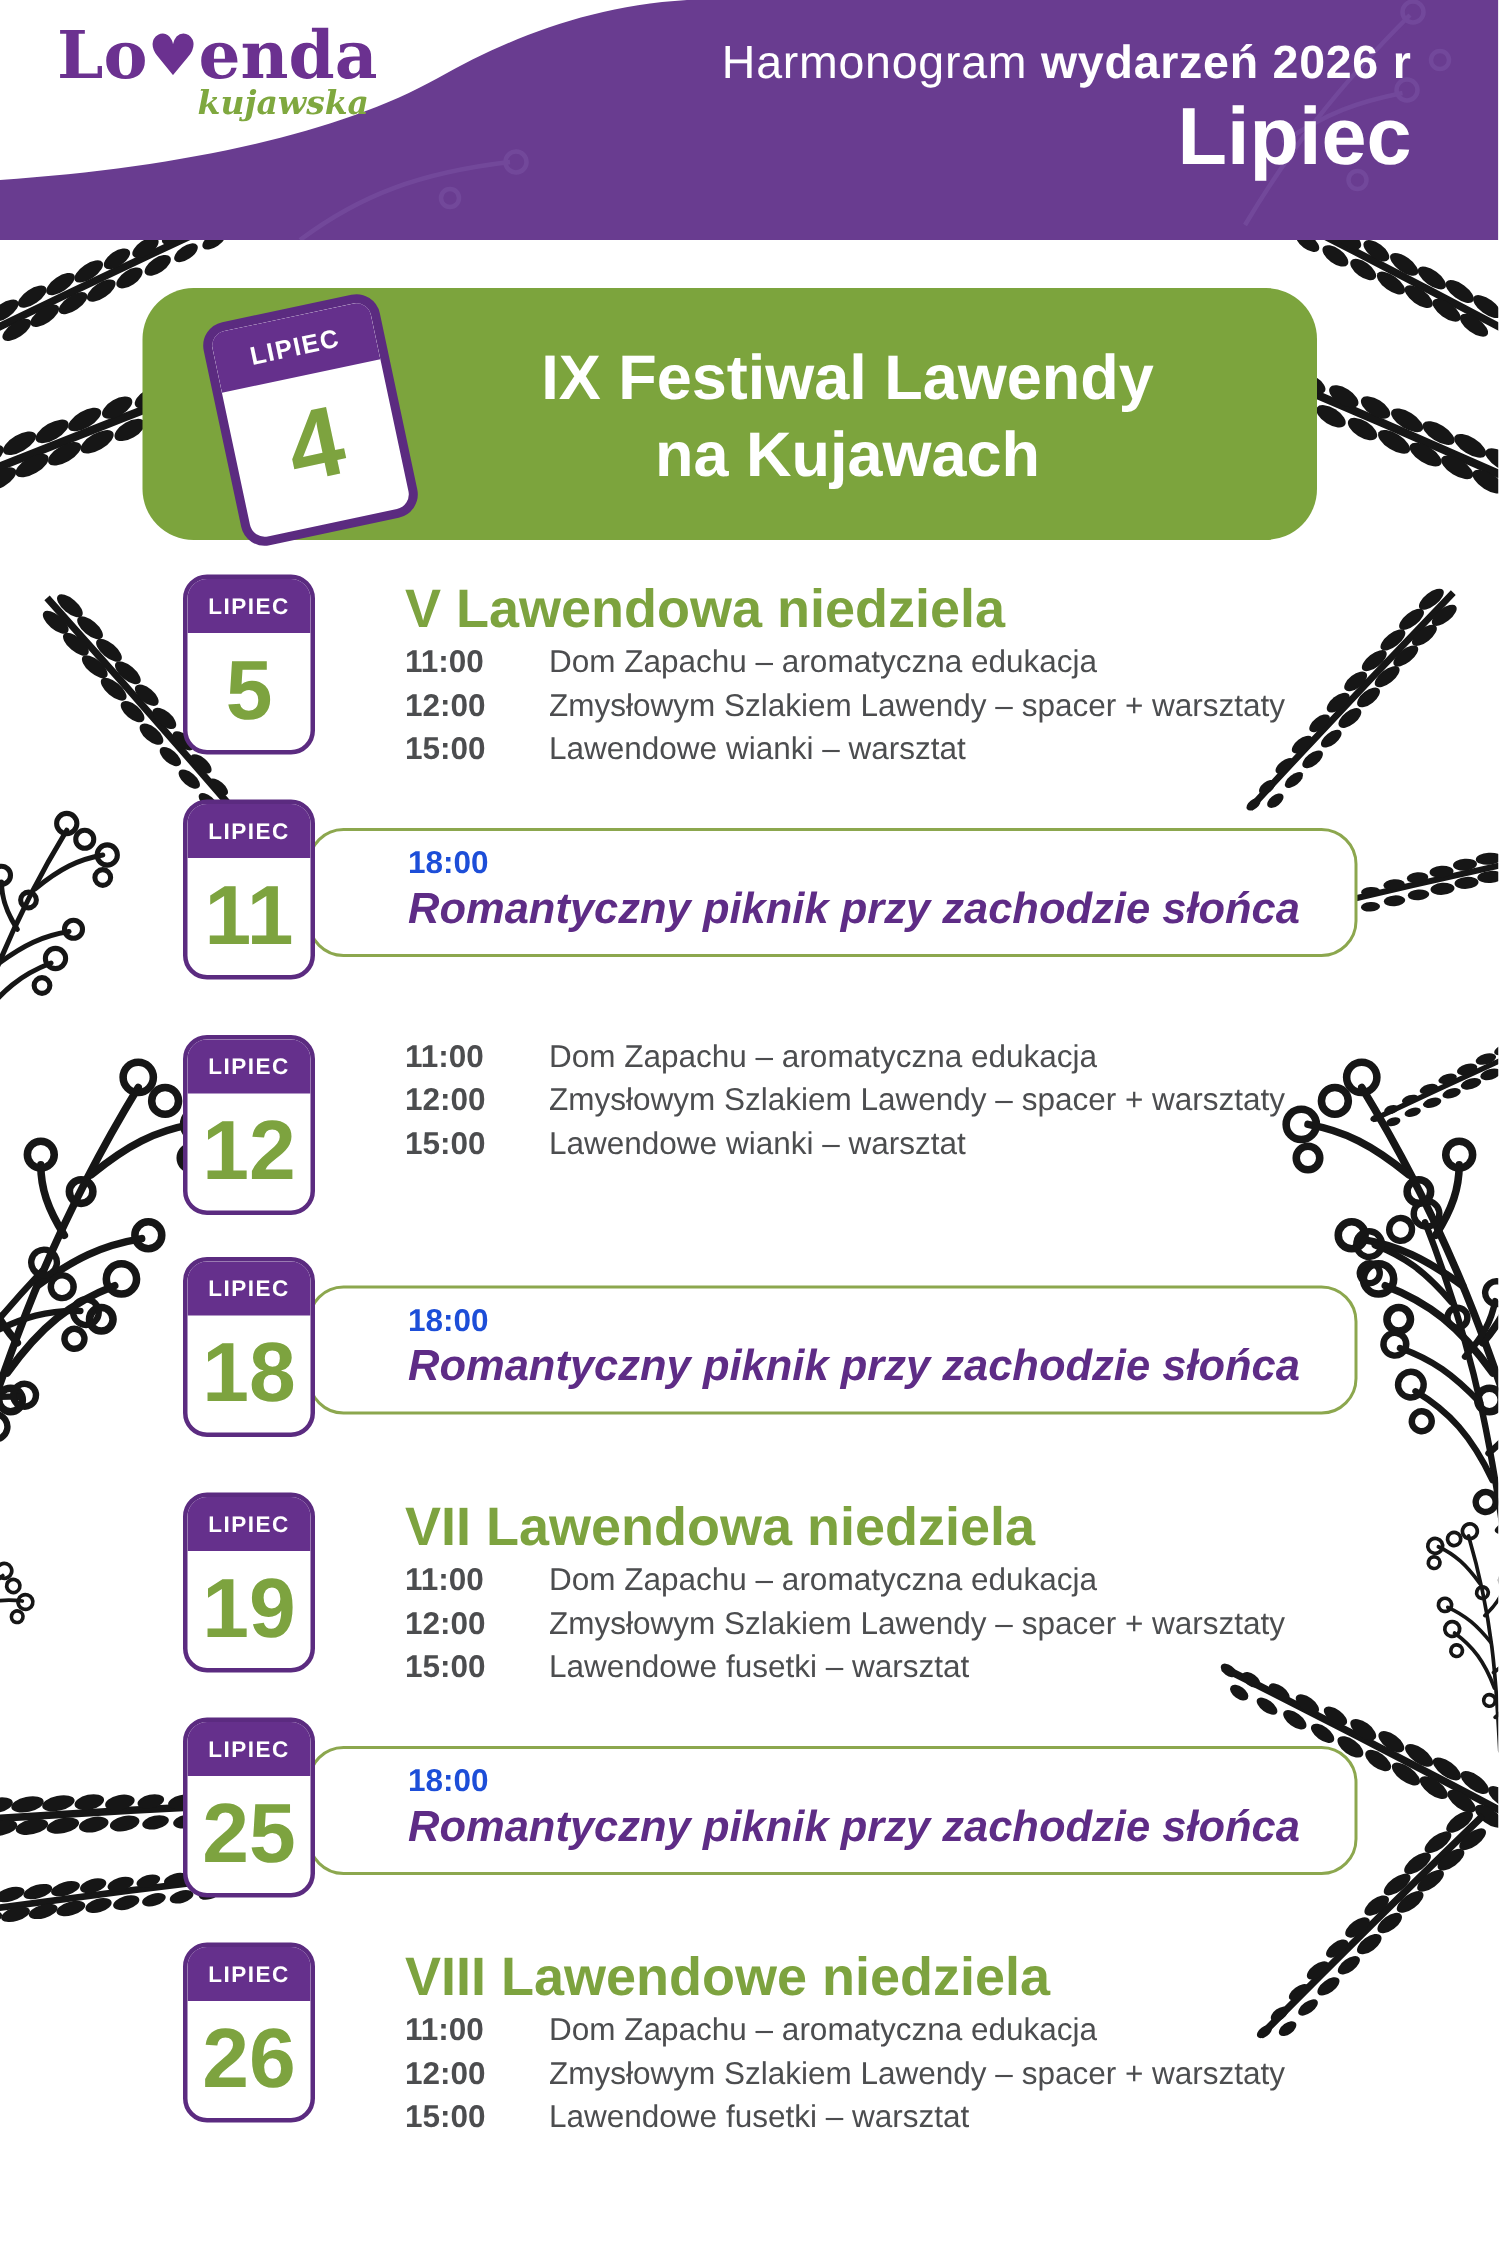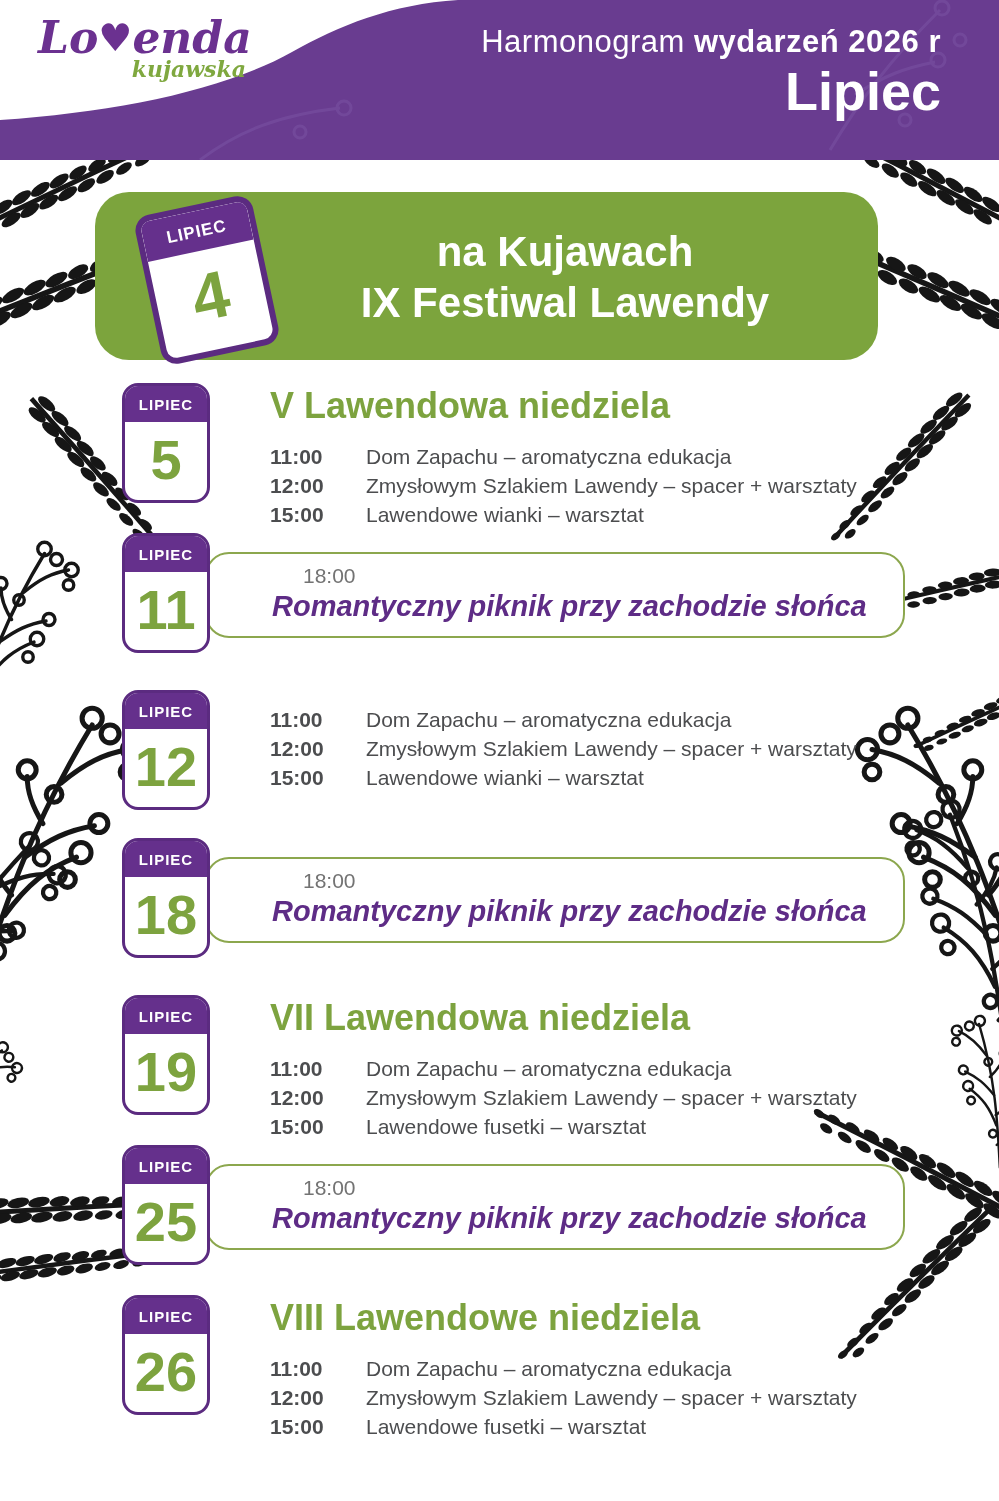--- a/index.html
+++ b/index.html
@@ -6,21 +6,21 @@
   .page{position:relative;width:999px;height:1501px;background:#fff;overflow:hidden;
         font-family:"Liberation Sans", sans-serif;}
 
   
   .bg-art{position:absolute;left:0;top:0;z-index:0;}
 
   
   .header{position:absolute;left:0;top:0;width:999px;height:160px;background:#693c90;z-index:3;}
   .header-wave{position:absolute;left:0;top:0;}
   .logo{position:absolute;left:38px;top:16px;width:220px;z-index:2;}
-  .logo-main{font-family:"DejaVu Serif", serif;font-style:italic;font-weight:bold;
+  .logo-main{font-family:"DejaVu Serif", serif;font-weight:bold;
              font-size:44px;color:#6b3190;line-height:1;}
   .logo-heart{color:#6b3190;font-size:38px;position:relative;top:-2px;}
   .logo-sub{font-family:"DejaVu Serif", serif;font-style:italic;font-weight:bold;
             font-size:22px;color:#7fa83f;text-align:right;margin-top:-4px;padding-right:12px;}
   .header-titles{position:absolute;right:58px;top:24px;text-align:right;color:#fff;z-index:2;}
   .header-line1{font-size:31px;font-weight:300;letter-spacing:.5px;}
   .header-line1 b{font-weight:700;}
   .header-month{font-size:54px;font-weight:700;margin-top:4px;line-height:1;}
 
   
@@ -37,28 +37,28 @@
   
   .section{position:absolute;left:0;width:999px;z-index:2;}
   .day-card{position:absolute;left:122px;top:0;width:88px;height:120px;background:#fff;
             border:3px solid #5b2b80;border-radius:16px;overflow:hidden;box-sizing:border-box;}
   .day-band{height:36px;background:#65308c;color:#fff;font-size:15px;font-weight:700;
             letter-spacing:1px;text-align:center;line-height:37px;}
   .day-num{color:#7da33f;font-size:56px;font-weight:700;text-align:center;line-height:76px;}
 
   .sun-content{position:absolute;left:270px;top:0;width:660px;}
   .sun-title{font-size:36px;font-weight:700;color:#7da33f;margin:2px 0 0 0;}
-  .events{margin-top:15px;}
+  .events{margin-top:0;}
   .ev{display:flex;font-size:21px;color:#4c4d4f;line-height:29px;}
   .ev .t{width:96px;font-weight:700;flex:none;}
 
   .picnic-box{position:absolute;left:205px;top:19px;width:700px;height:86px;background:#fff;
               border:2.5px solid #8ca74e;border-radius:24px;box-sizing:border-box;
               padding:10px 0 0 65px;}
-  .picnic-time{font-size:21px;font-weight:400;color:#737373;margin-left:31px;}
+  .picnic-time{font-size:21px;font-weight:700;color:#1d4ed8;}
   .picnic-title{font-size:29px;font-weight:700;font-style:italic;color:#5e2c86;margin-top:2px;}
 </style>
 </head>
 <body>
 
 <div class="page">
 
   <svg class="bg-art" width="999" height="1501" viewBox="0 0 999 1501">
     <defs>
       <g id="spike">
@@ -156,22 +156,22 @@
       <div class="header-month">Lipiec</div>
     </div>
   </header>
 
   <section class="banner">
     <div class="cal">
       <div class="cal-band">LIPIEC</div>
       <div class="cal-day">4</div>
     </div>
     <div class="banner-title">
+      <div>IX Festiwal Lawendy</div>
       <div>na Kujawach</div>
-      <div>IX Festiwal Lawendy</div>
     </div>
   </section>
 
   <div class="section" style="top:383px">
     <div class="day-card">
       <div class="day-band">LIPIEC</div>
       <div class="day-num">5</div>
     </div>
     <div class="sun-content">
       <h2 class="sun-title">V Lawendowa niedziela</h2>

